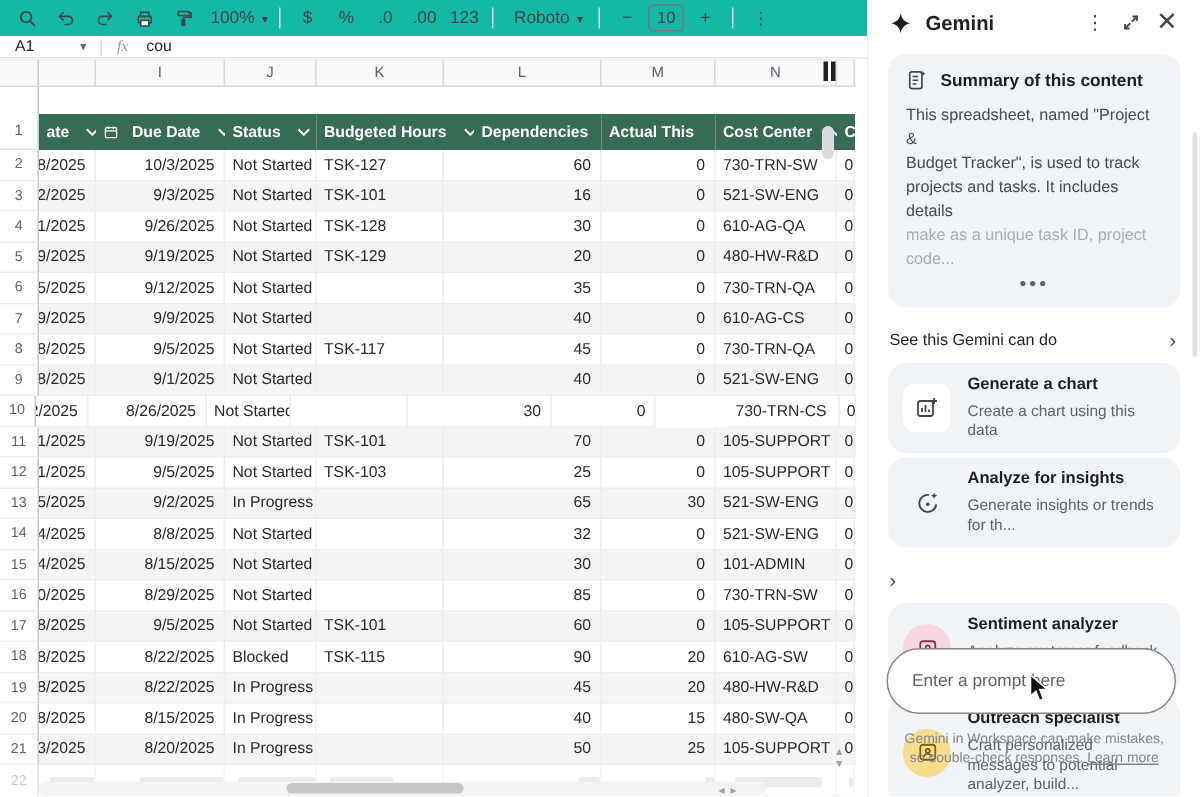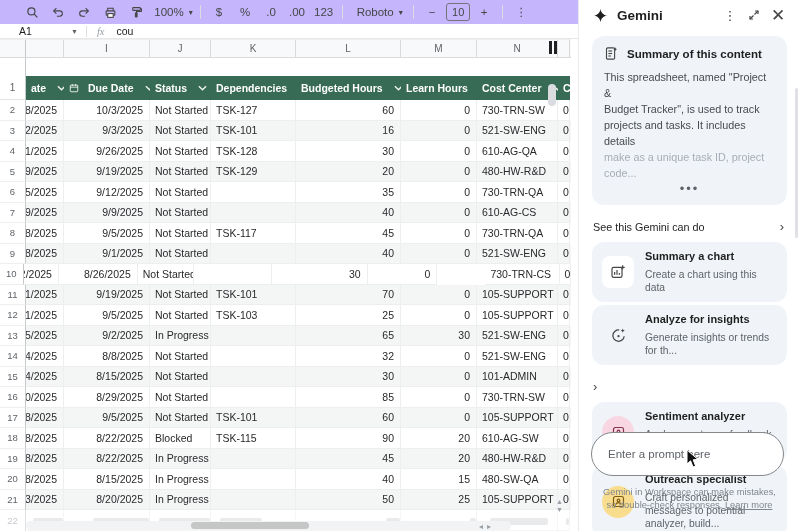--- a/index.html
+++ b/index.html
@@ -1,31 +1,31 @@
 <!DOCTYPE html>
 <html style="--green: #386b56; --pinkbg: #f8d7e3; --pinkfg: #83344c; --amberbg: #f9dd8f; --amberfg: #805b10;"><head>
 <meta charset="utf-8">
 <style>
   * { margin:0; padding:0; box-sizing:border-box; }
   html,body { background:#fff; }
   body { font-family:"Liberation Sans","DejaVu Sans",sans-serif; color:#202124; }
   #app { position:relative; width:800px; height:531px; overflow:hidden; background:#fff; }
 
   
-  .toolbar { position:absolute; left:0; top:0; width:578px; height:24px; display:flex; align-items:center; gap:2px; padding-left:20px; background:#c4b5fd; }
+  .toolbar { position:absolute; left:0; top:0; width:578px; height:24px; display:flex; align-items:center; gap:2px; padding-left:6px; background:#14b8a6; }
   .tb-btn { height:22px; min-width:24px; display:flex; align-items:center; justify-content:center; color:#444746; font-size:11px; border-radius:4px; cursor:pointer; }
   .tb-btn svg { display:block; }
   .tb-text { font-size:11.5px; color:#444746; padding:0 3px; }
   .tb-sep { width:1px; height:14px; background:#dadce0; margin:0 4px; }
   .tb-caret { font-size:8px; color:#444746; margin-left:2px; }
   .fontsize-box { width:24px; height:18px; border:1px solid #747775; border-radius:3px; display:flex; align-items:center; justify-content:center; font-size:11px; color:#444746; }
 
   
   .fbar { position:absolute; left:0; top:24px; width:578px; height:15px; display:flex; align-items:center; border-bottom:1px solid #e6e7e9; background:#fff; font-size:10.5px; }
-  .fbar .cellref { width:52px; color:#202124;margin-left:19px; }
+  .fbar .cellref { width:52px; padding-left:10px; color:#202124; }
   .fbar .caret { font-size:7px; color:#5f6368; margin-right:8px; }
   .fbar .sep { width:1px; height:11px; background:#e0e0e0; margin-right:10px; }
   .fbar .fx { font-style:italic; color:#9aa0a6; margin-right:12px; font-family:"Liberation Serif",serif; }
   .fbar .val { color:#202124; }
 
   
   .sheet { position:absolute; left:0; top:39px; width:571px; height:492px; overflow:hidden; background:#fff; }
   .letters { display:flex; height:19px; background:#f8f9fa; border-bottom:1px solid #d9dadc; border-top:1px solid #eceef0; }
   .corner { width:26px; border-right:1px solid #c7cacc; background:#f8f9fa; }
   .letter-cell { display:flex; align-items:center; justify-content:center; font-size:10px; color:#5f6368; border-right:1px solid #d9dadc; }
@@ -226,33 +226,33 @@
           </span>
         </div>
         <div class="hdr-cell" style="width: 61px;">
           <span class="lbl">Status</span>
           <span class="chev">
             <svg width="9" height="6" viewBox="0 0 10 6" fill="none" stroke="#fff" stroke-width="1.6">
               <path d="M1 1 L5 5 L9 1"></path>
             </svg>
           </span>
         </div>
-        <div class="hdr-cell" style="width: 85px;">
-          <span class="lbl">Dependencies</span>
-        </div>
         <div class="hdr-cell" style="width: 105px;">
           <span class="lbl">Budgeted Hours</span>
           <span class="chev">
             <svg width="9" height="6" viewBox="0 0 10 6" fill="none" stroke="#fff" stroke-width="1.6">
               <path d="M1 1 L5 5 L9 1"></path>
             </svg>
           </span>
         </div>
+        <div class="hdr-cell" style="width: 85px;">
+          <span class="lbl">Dependencies</span>
+        </div>
         <div class="hdr-cell" style="width: 76px;">
-          <span class="lbl">Learn Hours</span>
+          <span class="lbl">Actual This</span>
         </div>
         <div class="hdr-cell" style="width: 81px;">
           <span class="lbl">Cost Center</span>
           <span class="chev">
             <svg width="9" height="6" viewBox="0 0 10 6" fill="none" stroke="#fff" stroke-width="1.6">
               <path d="M1 1 L5 5 L9 1"></path>
             </svg>
           </span>
         </div>
         <div class="hdr-cell" style="width: 12px;">
@@ -566,21 +566,21 @@
       <span class="sugg-tile">
         <svg width="16" height="16" viewBox="0 0 24 24" fill="none" stroke="#444746" stroke-width="1.8">
             <rect x="3" y="5" width="15" height="15" rx="2.5"></rect>
             <line x1="7" y1="16" x2="7" y2="12"></line>
             <line x1="10.5" y1="16" x2="10.5" y2="9"></line>
             <line x1="14" y1="16" x2="14" y2="13.5"></line>
             <path d="M19 2 v6 M16 5 h6" stroke-width="1.8"></path>
           </svg>
       </span>
       <span class="sugg-texts">
-        <div class="sugg-title">Summary a chart</div>
+        <div class="sugg-title">Generate a chart</div>
         <div class="sugg-desc">Create a chart using this data</div>
       </span>
     </div>
 
     <div class="card sugg-card">
       <span class="sugg-tile" style="background:transparent;">
         <svg width="17" height="17" viewBox="0 0 24 24" fill="none" stroke="#444746" stroke-width="1.8">
             <path d="M20 13 a8 8 0 1 1 -7-8.8"></path>
             <circle cx="12" cy="13" r="1.6" fill="#444746" stroke="none"></circle>
             <path d="M18 2 l0.9 2.1 L21 5 l-2.1 0.9 L18 8 l-0.9-2.1 L15 5 l2.1-0.9 Z" fill="#444746" stroke="none"></path>

